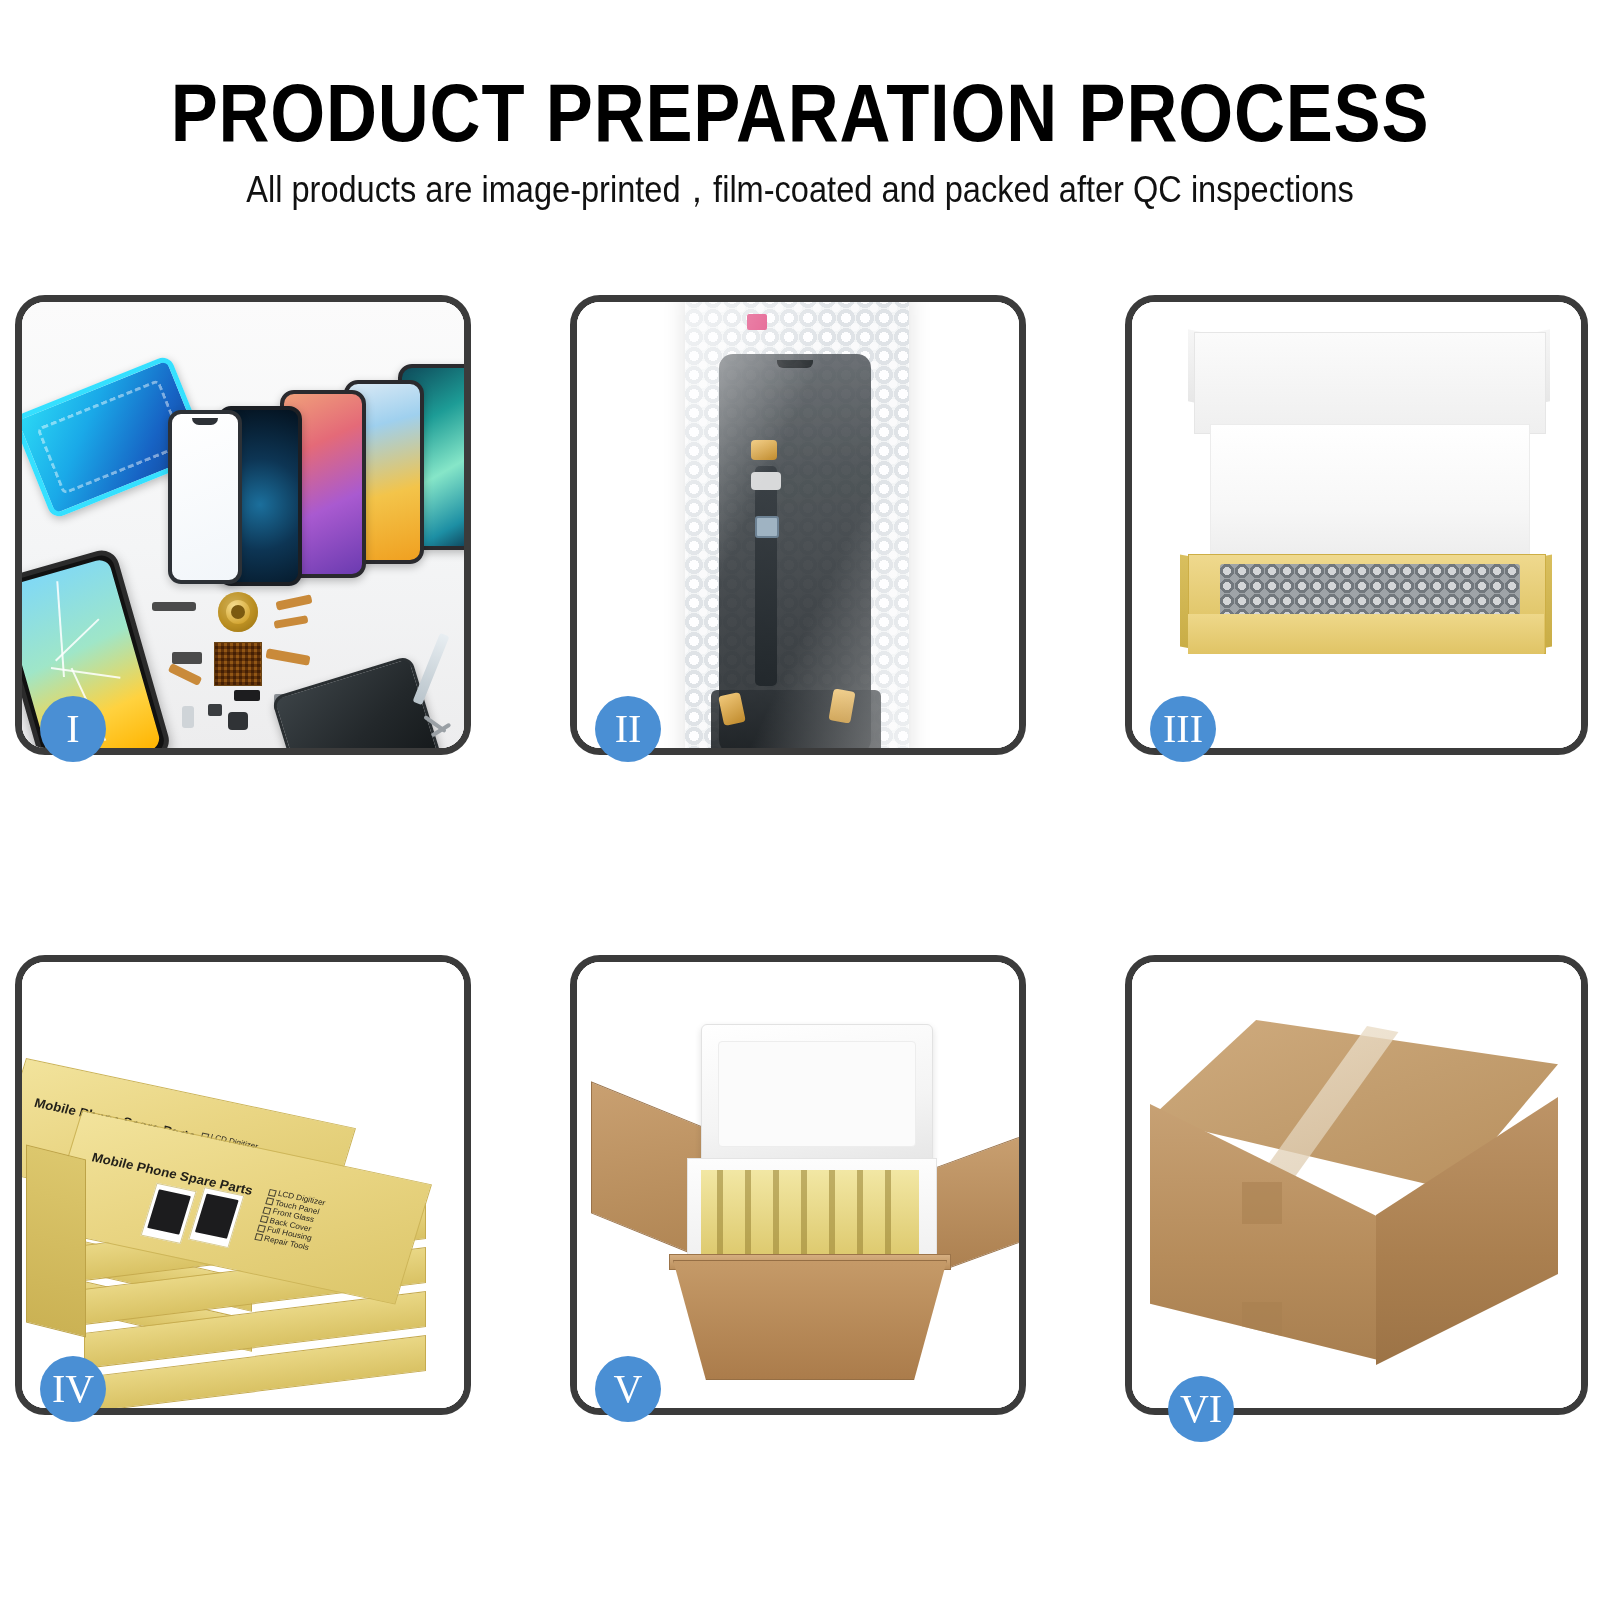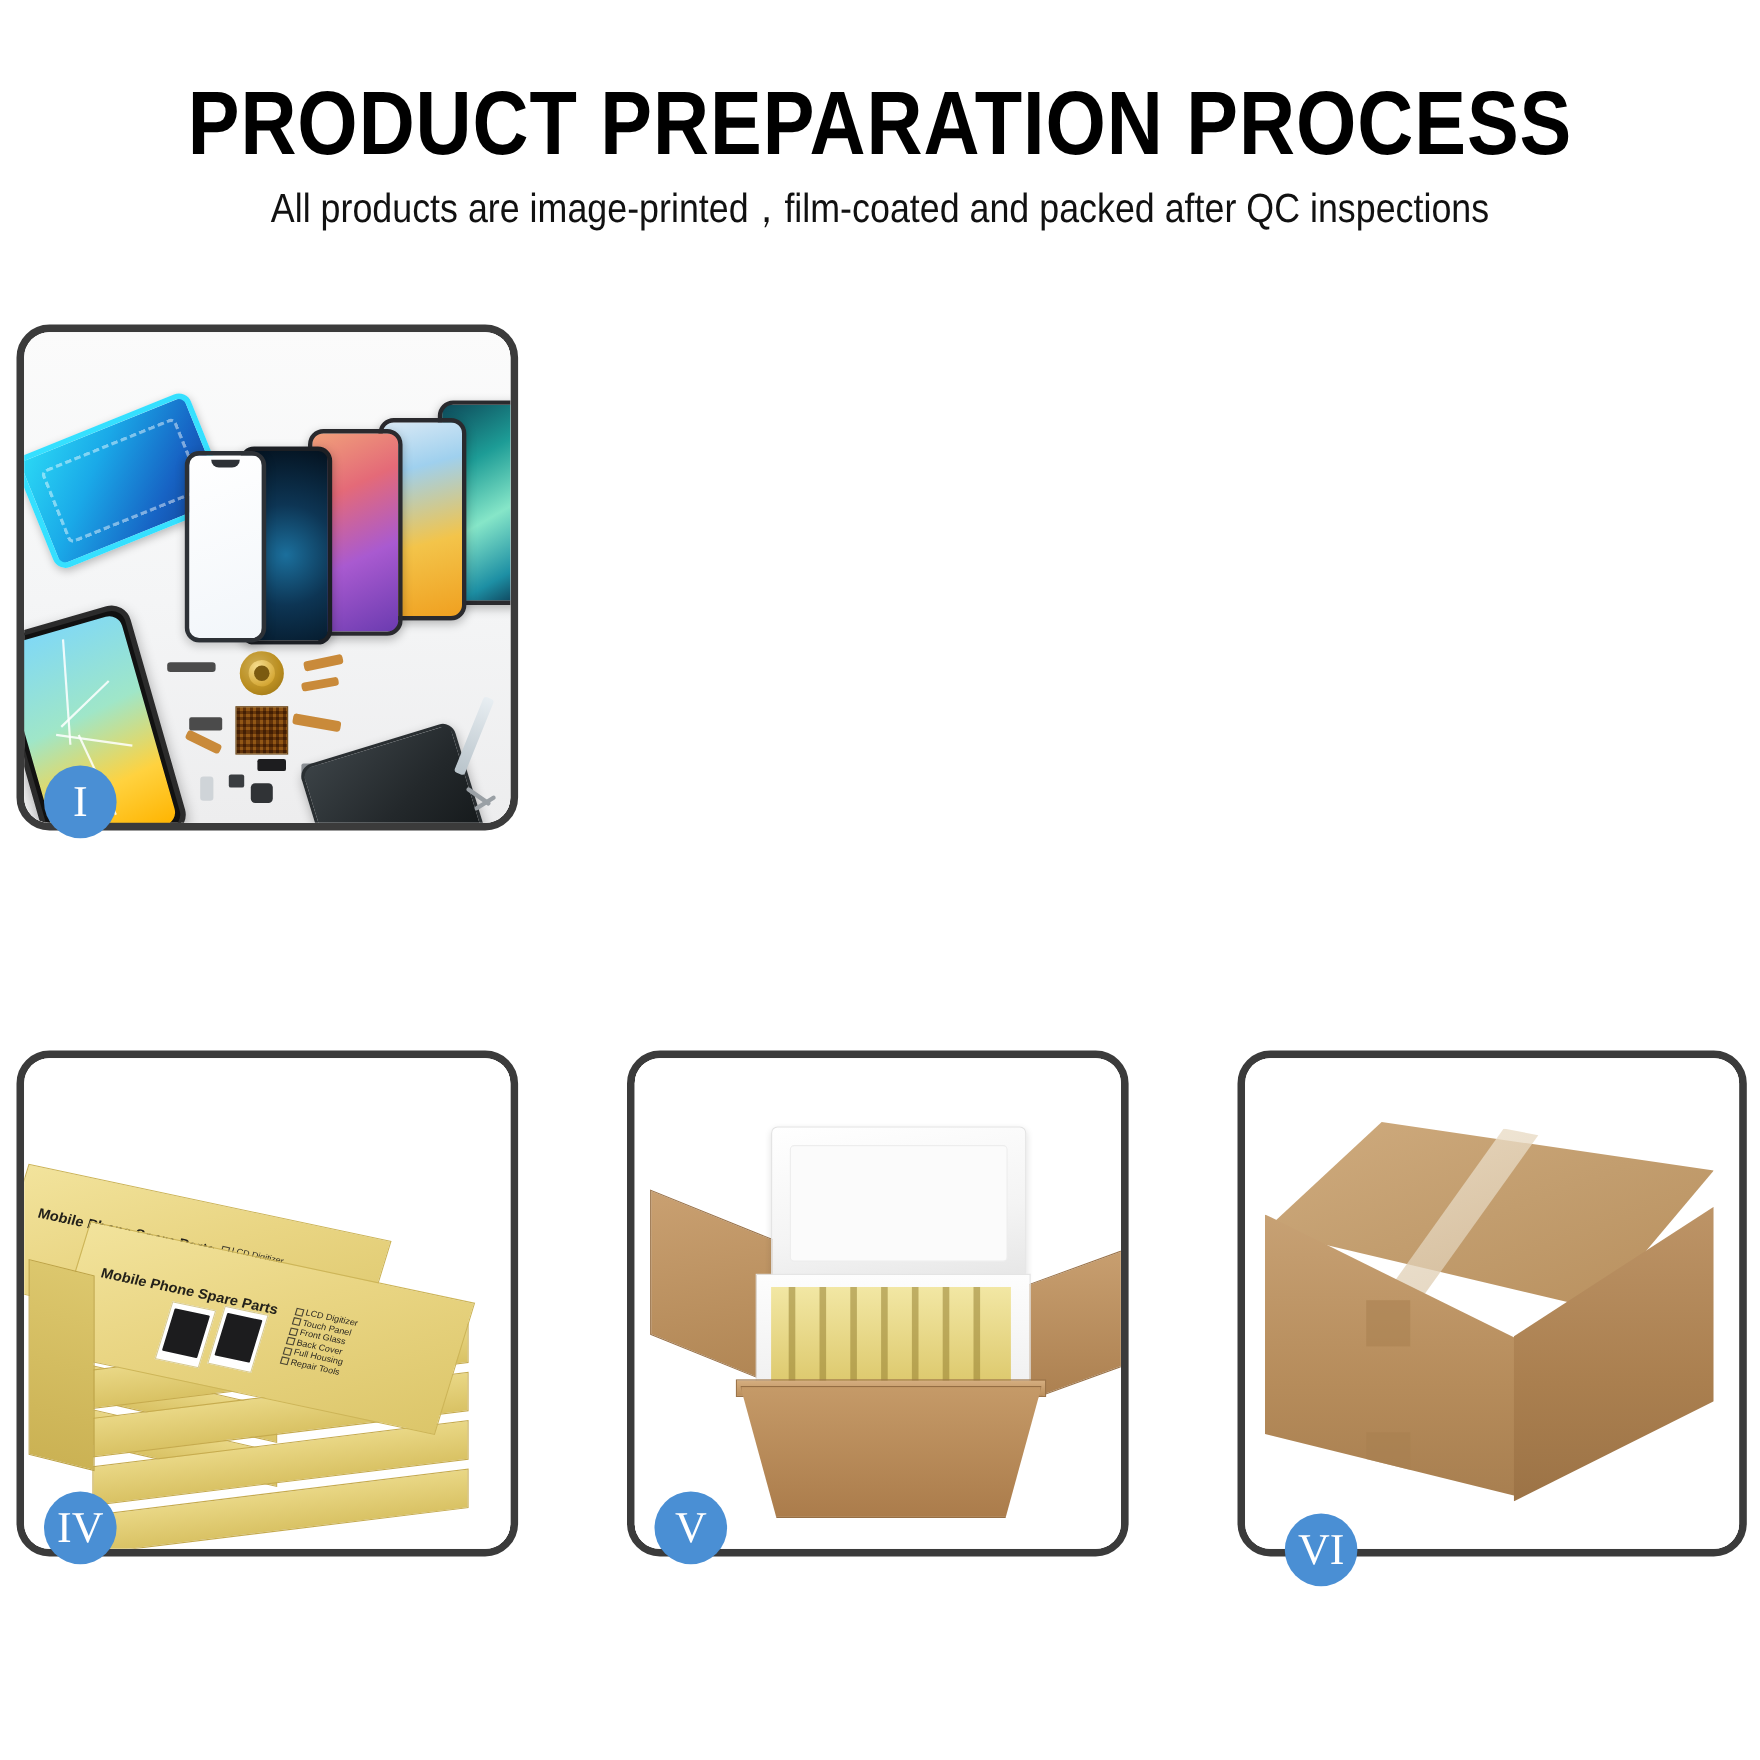--- a/index.html
+++ b/index.html
@@ -322,21 +322,54 @@
       <div class="chip" style="left:160px;top:404px;width:12px;height:22px;background:#cfd4d8;border-radius:3px;"></div>
       <div class="chip" style="left:186px;top:402px;width:14px;height:12px;background:#3a3d40;"></div>
       <div class="p1-backcover"></div>
       <div class="p1-tool"></div>
       <div class="chip" style="left:400px;top:420px;width:26px;height:4px;background:#9aa0a5;transform:rotate(35deg);"></div>
       <div class="chip" style="left:408px;top:426px;width:22px;height:4px;background:#9aa0a5;transform:rotate(-32deg);"></div>
     </div>
     <div class="badge" style="left:18px;top:394px;">I</div>
   </div>
 
-
+  <div class="panel" style="left:570px;top:295px;width:456px;height:460px;">
+    <div class="panel-inner">
+      <div class="p2-bg"></div>
+      <div class="p2-wrap">
+        <div class="p2-part"></div>
+        <div class="p2-pink"></div>
+        <div class="p2-cable"></div>
+        <div class="p2-gold" style="left:66px;top:150px;"></div>
+        <div class="p2-connector"></div>
+        <div class="p2-chip"></div>
+        <div class="p2-bottom"></div>
+        <div class="p2-gold" style="left:36px;top:404px;width:22px;height:30px;transform:rotate(-12deg);"></div>
+        <div class="p2-gold" style="left:146px;top:400px;width:22px;height:32px;transform:rotate(10deg);"></div>
+        <div class="p2-sheen"></div>
+      </div>
+    </div>
+    <div class="badge" style="left:18px;top:394px;">II</div>
+  </div>
+
+  <div class="panel" style="left:1125px;top:295px;width:463px;height:460px;">
+    <div class="panel-inner">
+      <div class="p3-bg"></div>
+      <div class="p3-lid-l"></div>
+      <div class="p3-lid-r"></div>
+      <div class="p3-lid"></div>
+      <div class="p3-foam"></div>
+      <div class="p3-tray-l"></div>
+      <div class="p3-tray-r"></div>
+      <div class="p3-tray"></div>
+      <div class="p3-bubble"></div>
+      <div class="p3-tray-front"></div>
+    </div>
+    <div class="badge" style="left:18px;top:394px;">III</div>
+  </div>
 
   <div class="panel" style="left:15px;top:955px;width:456px;height:460px;">
     <div class="panel-inner">
       <div class="p4-bg"></div>
       <div class="boxstack">
 
         <div class="gbox-front" style="left:6px;top:172px;width:222px;height:30px;transform:skewY(13deg);"></div>
         <div class="gbox-front" style="left:6px;top:212px;width:222px;height:30px;transform:skewY(13deg);"></div>
         <div class="gbox-front" style="left:6px;top:252px;width:222px;height:30px;transform:skewY(13deg);"></div>
         <div class="gbox-front" style="left:6px;top:292px;width:222px;height:30px;transform:skewY(13deg);"></div>

